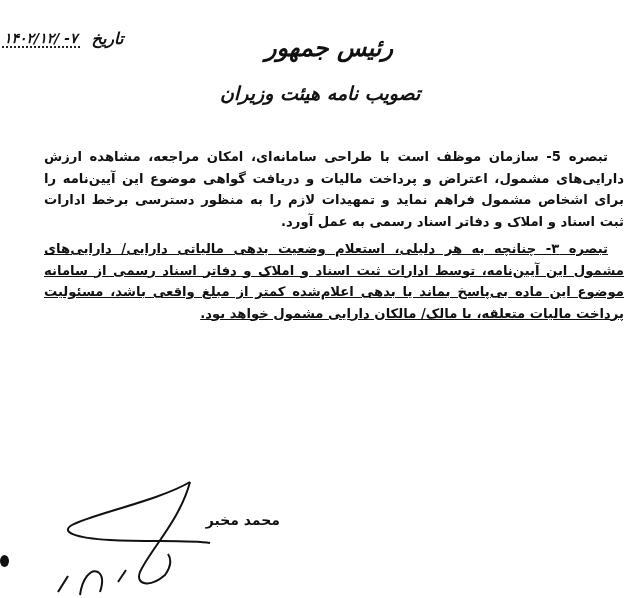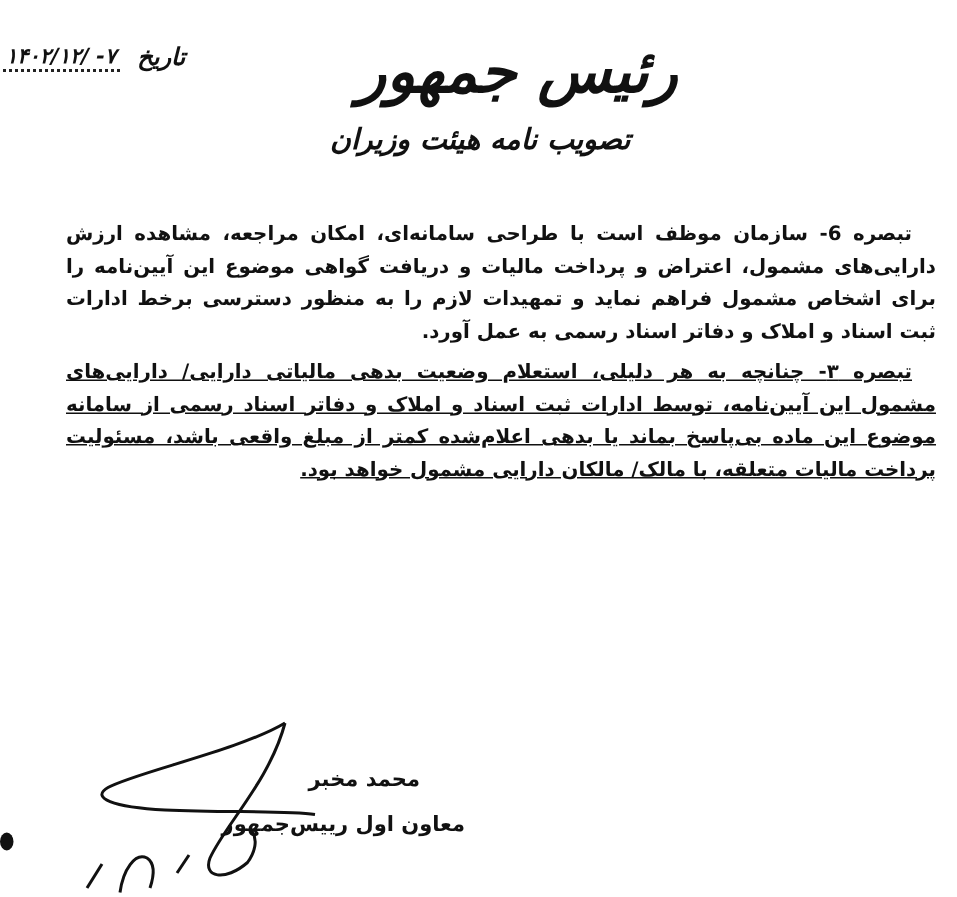--- a/index.html
+++ b/index.html
@@ -14,23 +14,23 @@
   .date-value {
     font-family: "DejaVu Sans", sans-serif; font-size: 14px; font-style: italic;
     font-weight: bold; border-bottom: 2px dotted #222; padding: 0 2px 0 2px;
     white-space: nowrap; line-height: 16px;
   }
   .date-label {
     font-family: Liberation Sans, sans-serif; font-size: 16px; font-style: italic; font-weight: bold;
     line-height: 18px;
   }
   .header-title {
-    position: absolute; left: 220px; top: 28px; width: 250px; text-align: center;
+    position: absolute; left: 204px; top: 28px; width: 250px; text-align: center;
     font-family: "DejaVu Serif", serif; font-weight: bold; font-style: italic;
-    font-size: 40px; line-height: 40px; direction: rtl;
+    font-size: 24px; line-height: 40px; direction: rtl;
   }
   .header-subtitle {
     position: absolute; left: 220px; top: 80px; width: 250px; text-align: left;
     font-family: "DejaVu Serif", serif; font-weight: bold; font-style: italic;
     font-size: 19px; line-height: 26px; direction: rtl;
   }
   .body-text {
     position: absolute; left: 44px; top: 146px; width: 580px;
     direction: rtl; text-align: justify; text-align-last: right;
     font-family: "DejaVu Sans", sans-serif; font-weight: bold;
@@ -61,29 +61,28 @@
 
 <div class="date-line">
   <span class="date-value">۱۴۰۲/۱۲/ -۷</span>
   <span class="date-label">تاریخ</span>
 </div>
 
 <div class="header-title">رئیس جمهور</div>
 <div class="header-subtitle">تصویب نامه هیئت وزیران</div>
 
 <div class="body-text">
-  <p class="note">تبصره 6- سازمان موظف است با طراحی سامانه‌ای، امکان مراجعه، مشاهده ارزش دارایی‌های مشمول، اعتراض و پرداخت مالیات و دریافت گواهی موضوع این آیین‌نامه را برای اشخاص مشمول فراهم نماید و تمهیدات لازم را به منظور دسترسی برخط ادارات ثبت اسناد و املاک و دفاتر اسناد رسمی به عمل آورد.</p>
+  <p class="note">تبصره 5- سازمان موظف است با طراحی سامانه‌ای، امکان مراجعه، مشاهده ارزش دارایی‌های مشمول، اعتراض و پرداخت مالیات و دریافت گواهی موضوع این آیین‌نامه را برای اشخاص مشمول فراهم نماید و تمهیدات لازم را به منظور دسترسی برخط ادارات ثبت اسناد و املاک و دفاتر اسناد رسمی به عمل آورد.</p>
   <p class="note">تبصره ۳- چنانچه به هر دلیلی، استعلام وضعیت بدهی مالیاتی دارایی/ دارایی‌های مشمول این آیین‌نامه، توسط ادارات ثبت اسناد و املاک و دفاتر اسناد رسمی از سامانه موضوع این ماده بی‌پاسخ بماند یا بدهی اعلام‌شده کمتر از مبلغ واقعی باشد، مسئولیت پرداخت مالیات متعلقه، با مالک/ مالکان دارایی مشمول خواهد بود.</p>
 </div>
 
 <div class="signature-block">
   <svg class="signature-svg" viewBox="0 0 320 118">
     <path d="M190 2 C 160 20, 90 35, 72 45 C 60 52, 75 58, 110 60 C 150 62, 190 60, 210 63" fill="none" stroke="#111" stroke-width="2"></path>
     <path d="M190 2 C 180 40, 150 70, 140 92 C 135 105, 150 108, 165 95 C 170 88, 172 80, 168 74" fill="none" stroke="#111" stroke-width="2"></path>
     <path d="M58 112 L 68 96" fill="none" stroke="#111" stroke-width="2"></path>
     <path d="M80 115 C 82 100, 90 88, 98 92 C 104 96, 102 106, 100 112" fill="none" stroke="#111" stroke-width="2"></path>
     <path d="M118 102 L 126 90" fill="none" stroke="#111" stroke-width="2"></path>
   </svg>
   <span class="signer-name">محمد مخبر</span>
-  <span class="signer-title">معاون اول رییس‌جمهور</span>
 </div>
 
 <div class="dot-mark"></div>
 
 </body></html>

